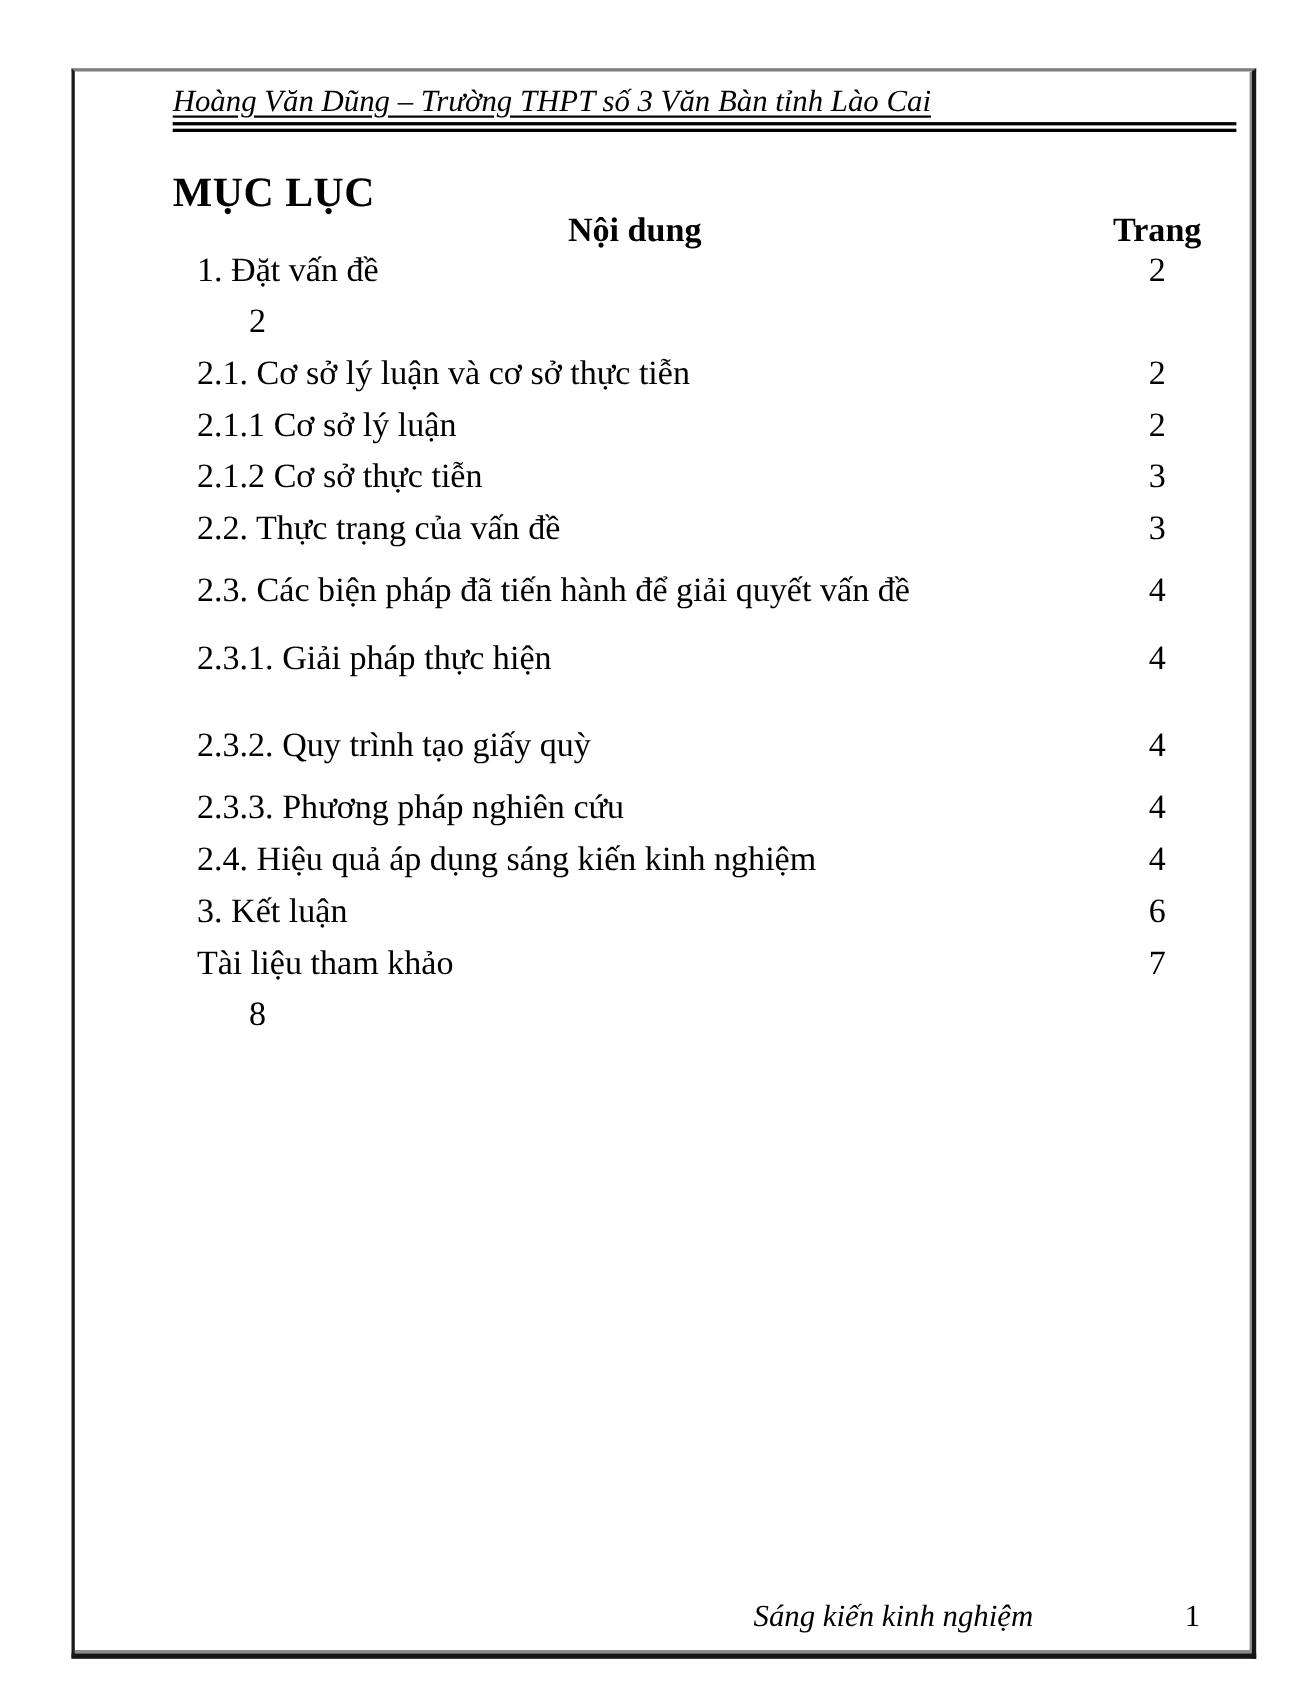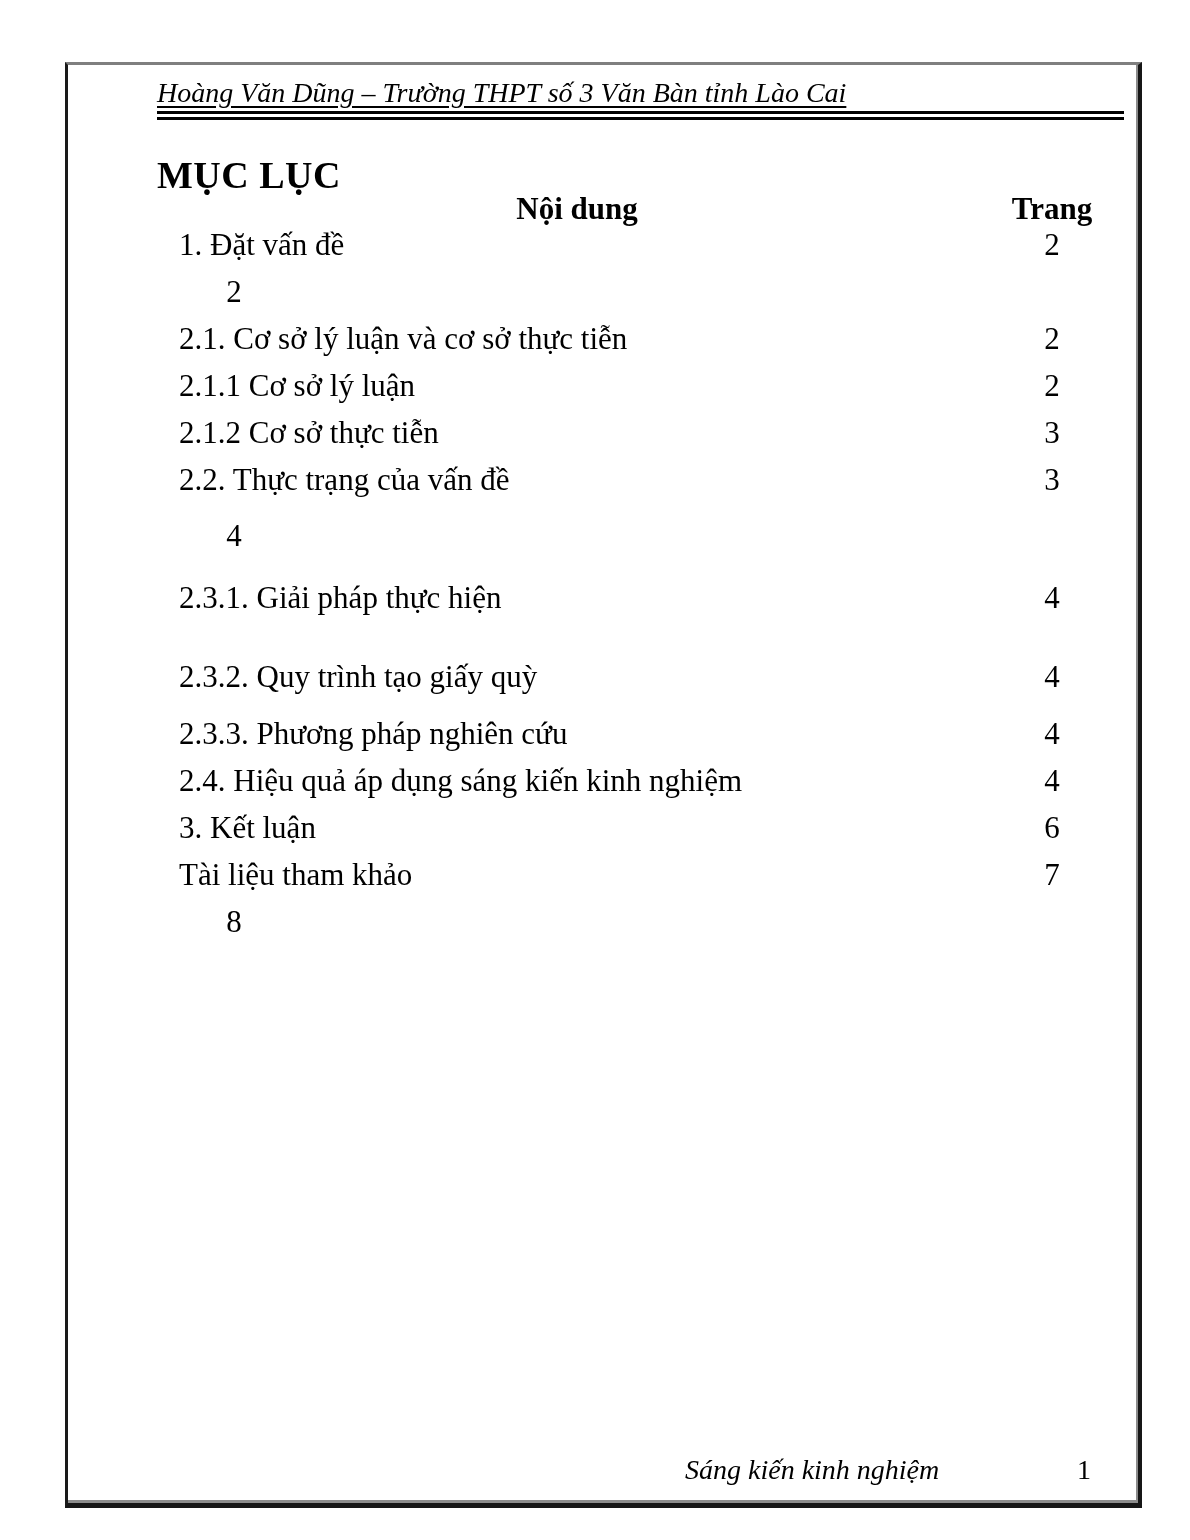--- a/index.html
+++ b/index.html
@@ -136,20 +136,21 @@
     </div>
     <div class="toc-row">
       <span class="toc-label">2.1.2 Cơ sở thực tiễn</span>
       <span class="toc-page">3</span>
     </div>
     <div class="toc-row">
       <span class="toc-label">2.2. Thực trạng của vấn đề</span>
       <span class="toc-page">3</span>
     </div>
     <div class="toc-row mt-sm">
+      <span class="toc-label">2.3. Các biện pháp đã tiến hành để giải quyết vấn đề</span>
       <span class="toc-page">4</span>
     </div>
     <div class="toc-row mt-md">
       <span class="toc-label">2.3.1. Giải pháp thực hiện</span>
       <span class="toc-page">4</span>
     </div>
     <div class="toc-row mt-lg">
       <span class="toc-label">2.3.2. Quy trình tạo giấy quỳ</span>
       <span class="toc-page">4</span>
     </div>

